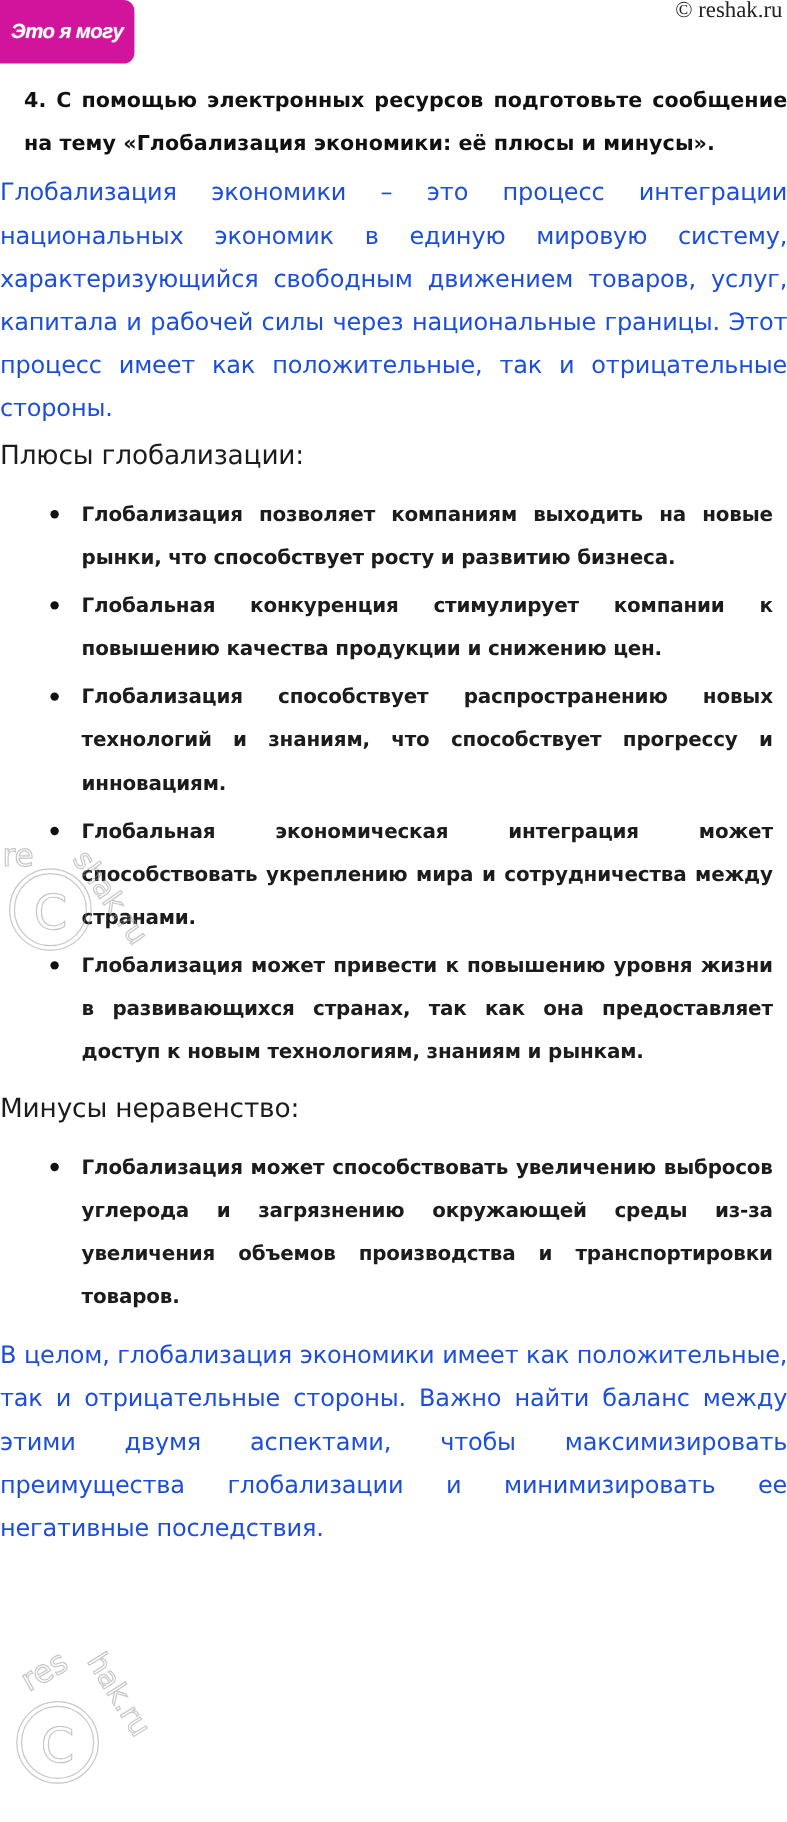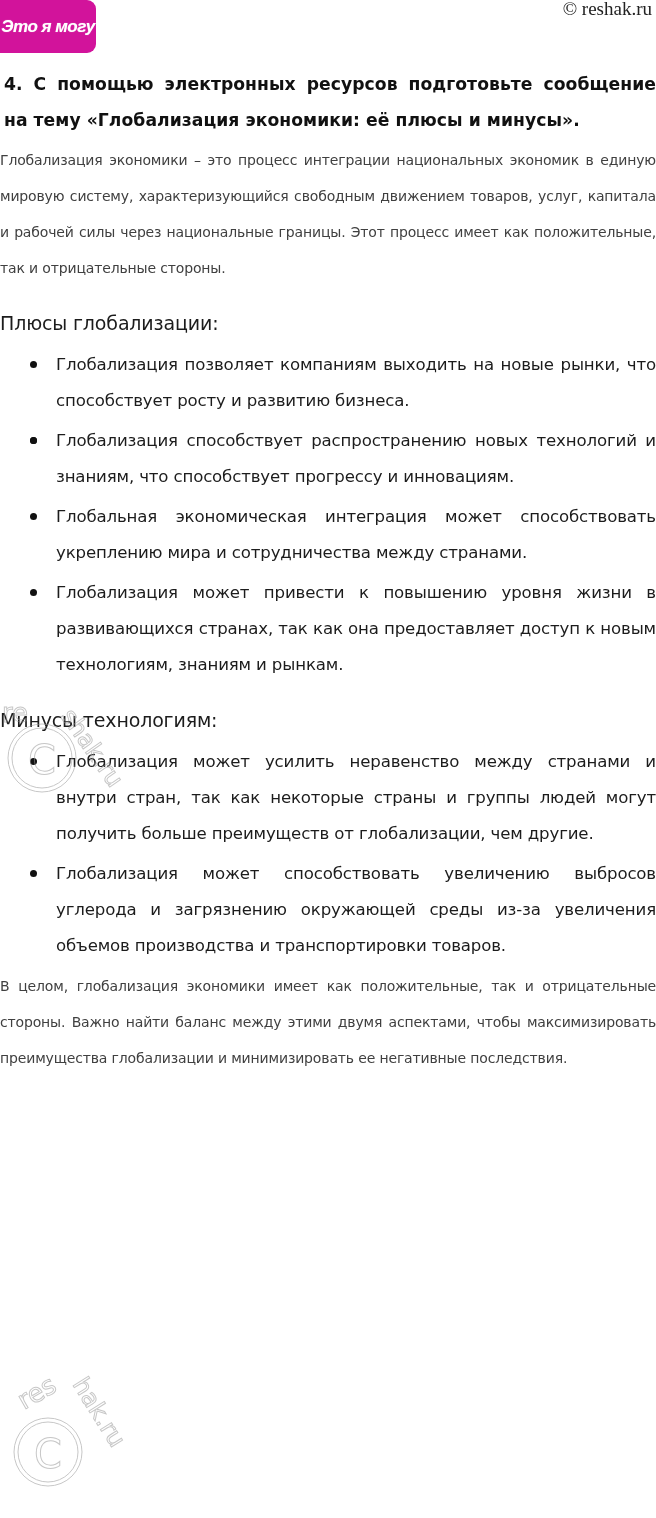--- a/index.html
+++ b/index.html
@@ -12,21 +12,21 @@
     height: 1518px;
     position: relative;
     overflow: hidden;
     font-family: "DejaVu Sans", "Liberation Sans", sans-serif;
     color: #1a1a1a;
   }
   .badge {
     position: absolute;
     left: 0;
     top: 0;
-    width: 96px;
+    width: 112px;
     height: 53px;
     background: #d2139b;
     border-radius: 0 0 9px 0;
     border-top-right-radius: 9px;
     display: flex;
     align-items: center;
     justify-content: center;
   }
   .badge span {
     color: #ffffff;
@@ -46,49 +46,50 @@
     color: #222;
   }
   .content {
     position: absolute;
     left: 0;
     top: 66px;
     width: 656px;
   }
   .heading {
     margin: 0 0 4px 0;
-    padding-left: 4px;
+    padding-left: 20px;
     font-family: "DejaVu Sans", sans-serif;
     font-weight: bold;
     font-size: 17.2px;
     line-height: 36px;
     text-align: justify;
     text-align-last: left;
     letter-spacing: 0.05px;
     color: #111;
   }
   .para {
     margin: 0;
-    font-size: 14px;
+    font-size: 20px;
     line-height: 36px;
     text-align: justify;
     letter-spacing: -0.15px;
-    color: #404040;
+    color: #1d4ed8;
   }
   .section-label {
-    margin: 19px 0 6px 0;
-    font-size: 19px;
+    margin: 5px 0 6px 0;
+    font-size: 22px;
     line-height: 36px;
     letter-spacing: -0.15px;
     color: #1c1c1c;
   }
   ul.list {
     list-style: none;
-    margin: 0;
+    margin: 12px;
     padding: 0;
+    font-weight: bold;
   }
   ul.list li {
     position: relative;
     padding-left: 56px;
     margin: 0 0 4px 0;
     font-size: 16.6px;
     line-height: 36px;
     text-align: justify;
     letter-spacing: -0.15px;
     color: #1c1c1c;
@@ -121,29 +122,28 @@
 <div class="copyright">© reshak.ru</div>
 
 <div class="content">
   <p class="heading">4. С помощью электронных ресурсов подготовьте сообщение на тему «Глобализация экономики: её плюсы и минусы».</p>
 
   <p class="para">Глобализация экономики – это процесс интеграции национальных экономик в единую мировую систему, характеризующийся свободным движением товаров, услуг, капитала и рабочей силы через национальные границы. Этот процесс имеет как положительные, так и отрицательные стороны.</p>
 
   <p class="section-label">Плюсы глобализации:</p>
   <ul class="list">
     <li><span class="bullet"></span><span>Глобализация позволяет компаниям выходить на новые рынки, что способствует росту и развитию бизнеса.</span></li>
-    <li><span class="bullet"></span></li>
+    <li><span class="bullet"></span><span>Глобальная конкуренция стимулирует компании к повышению качества продукции и снижению цен.</span></li>
     <li><span class="bullet"></span><span>Глобализация способствует распространению новых технологий и знаниям, что способствует прогрессу и инновациям.</span></li>
     <li><span class="bullet"></span><span>Глобальная экономическая интеграция может способствовать укреплению мира и сотрудничества между странами.</span></li>
     <li><span class="bullet"></span><span>Глобализация может привести к повышению уровня жизни в развивающихся странах, так как она предоставляет доступ к новым технологиям, знаниям и рынкам.</span></li>
   </ul>
 
-  <p class="section-label">Минусы технологиям:</p>
+  <p class="section-label">Минусы неравенство:</p>
   <ul class="list">
-    <li><span class="bullet"></span><span>Глобализация может усилить неравенство между странами и внутри стран, так как некоторые страны и группы людей могут получить больше преимуществ от глобализации, чем другие.</span></li>
     <li><span class="bullet"></span><span>Глобализация может способствовать увеличению выбросов углерода и загрязнению окружающей среды из-за увеличения объемов производства и транспортировки товаров.</span></li>
   </ul>
 
   <p class="para conclusion">В целом, глобализация экономики имеет как положительные, так и отрицательные стороны. Важно найти баланс между этими двумя аспектами, чтобы максимизировать преимущества глобализации и минимизировать ее негативные последствия.</p>
 </div>
 
 <svg class="watermark" style="left:0px; top:692px;" width="160" height="110" viewBox="0 0 160 110">
   <circle cx="42" cy="66" r="34" fill="none" stroke="#999" stroke-width="1"></circle>
   <circle cx="42" cy="66" r="30" fill="none" stroke="#999" stroke-width="1"></circle>
   <text x="42" y="82" text-anchor="middle" font-family="DejaVu Sans, sans-serif" font-size="40" fill="none" stroke="#999" stroke-width="1">C</text>

